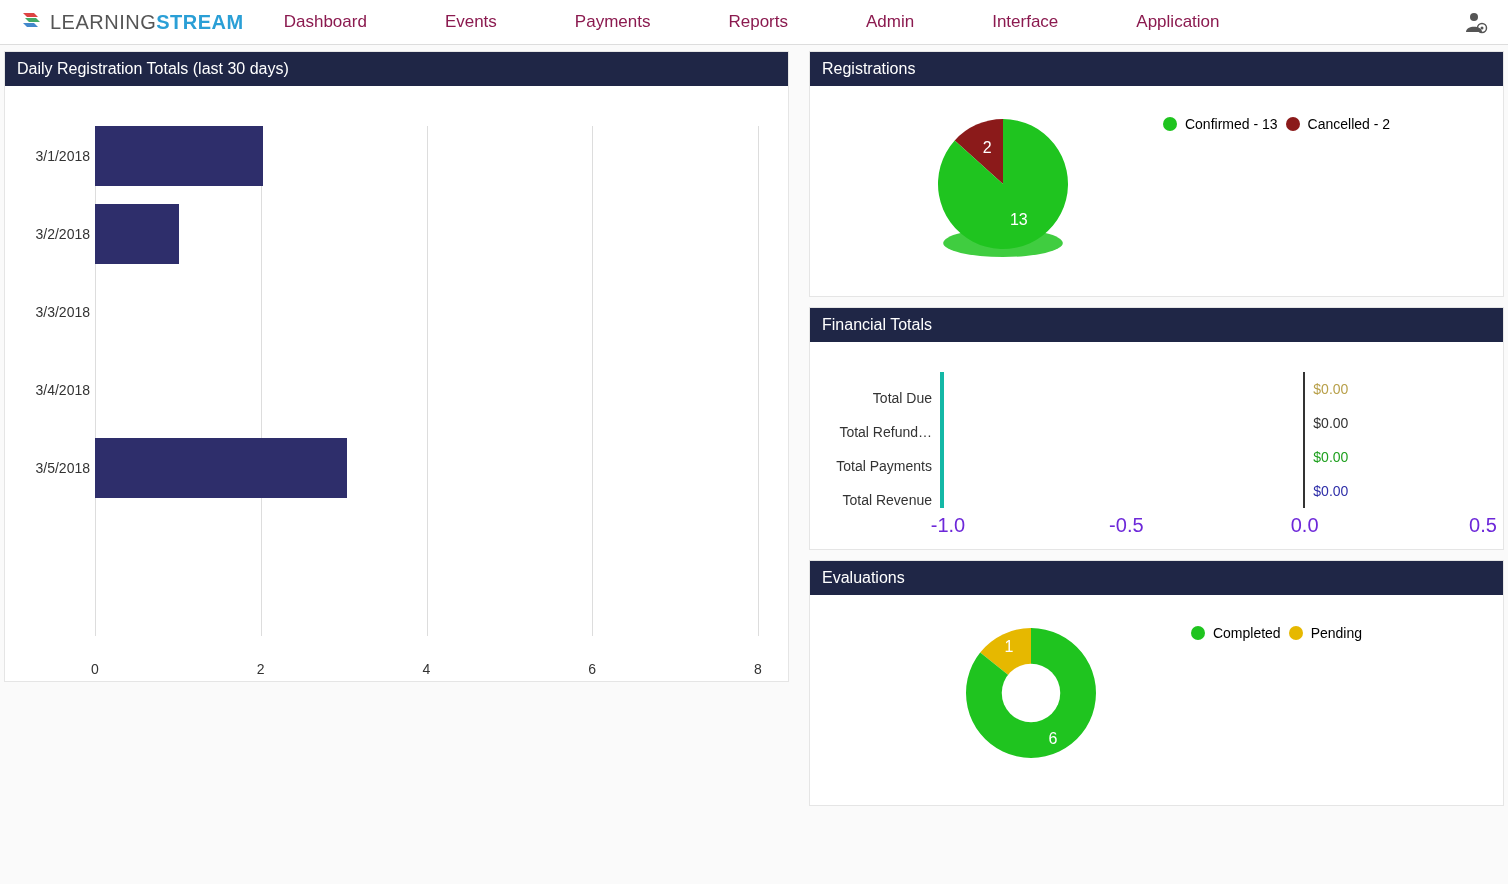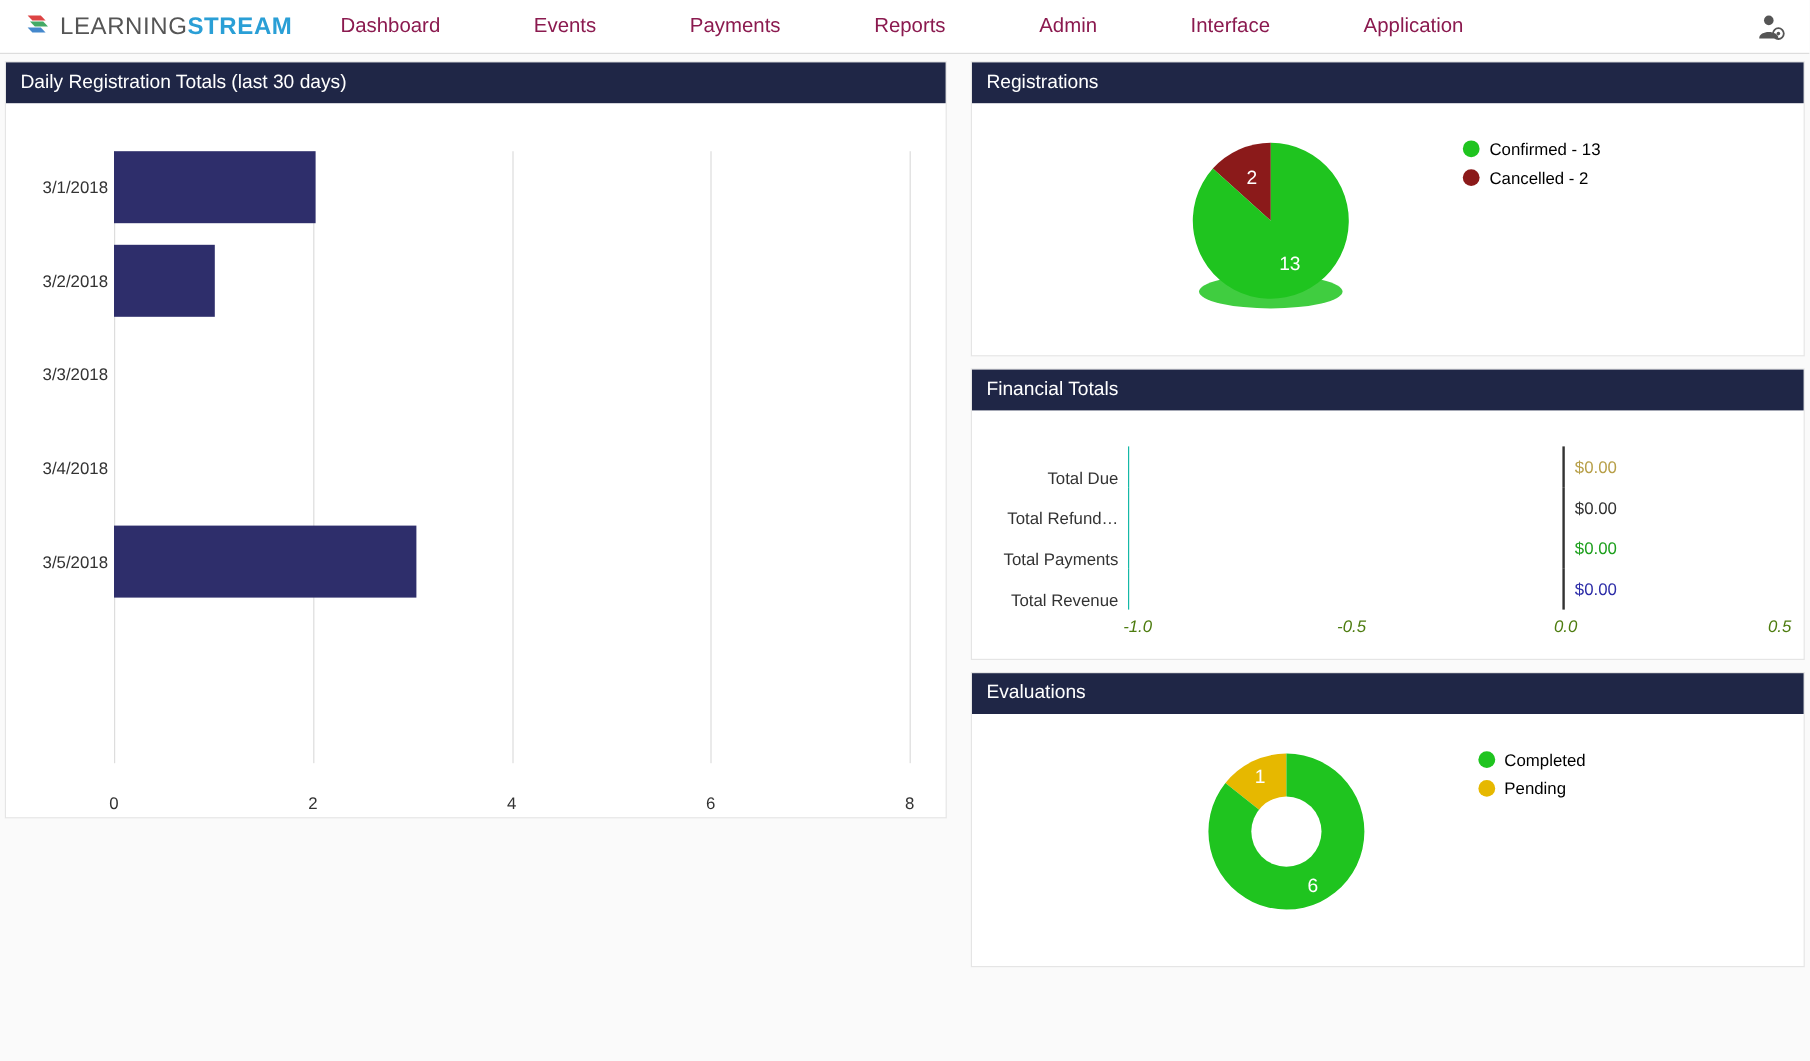--- a/index.html
+++ b/index.html
@@ -23,31 +23,31 @@
 .bar-chart { height: 560px; position: relative; padding: 20px 10px 30px 80px; }
 .bar-grid { position: absolute; left: 80px; right: 20px; top: 20px; bottom: 30px; }
 .bar-grid .vline { position: absolute; top: 0; bottom: 0; width: 1px; background: #ddd; }
 .bar-row { display: flex; align-items: center; margin-bottom: 18px; height: 60px; position: relative; }
 .bar-label { position: absolute; left: -70px; width: 65px; text-align: right; font-size: 14px; color: #333; }
 .bar { height: 60px; background: #2e2e6b; }
 .bar-xaxis { display: flex; justify-content: space-between; position: absolute; left: 80px; right: 20px; bottom: 5px; font-size: 14px; color: #333; }
 .bar-xaxis span { transform: translateX(-50%); position: absolute; }
 
 .pie-wrap { display: flex; align-items: flex-start; justify-content: center; gap: 80px; padding: 20px 30px; }
-.legend { display: flex; flex-direction: column; gap: 8px; margin-top: 10px; }
+.legend { display: flex; flex-direction: row; gap: 8px; margin-top: 10px; }
 .legend-item { display: flex; align-items: center; gap: 8px; font-size: 14px; }
 .legend-dot { width: 14px; height: 14px; border-radius: 50%; }
 
 .fin-body { padding: 30px 20px 15px 20px; }
 .fin-row { display: flex; align-items: flex-end; height: 34px; }
 .fin-label { width: 110px; text-align: right; font-size: 14px; color: #333; padding-right: 8px; white-space: nowrap; overflow: hidden; text-overflow: ellipsis; }
-.fin-bar-area { flex: 1; position: relative; height: 34px; border-left: 1px solid #14b8a6; }
+.fin-bar-area { flex: 1; position: relative; height: 34px; border-left: 4px solid #14b8a6; }
 .fin-zero-line { position: absolute; left: 50%; top: 0; bottom: 0; width: 2px; background: #333; }
 .fin-value { position: absolute; left: 50%; margin-left: 10px; top: 50%; transform: translateY(-50%); font-size: 14px; }
-.fin-xaxis { display: flex; position: relative; margin-left: 118px; height: 20px; font-size: 14px; color: #4d7c0f; margin-top: 6px; font-style: italic; }
+.fin-xaxis { display: flex; position: relative; margin-left: 118px; height: 20px; font-size: 20px; color: #6d28d9; margin-top: 6px; }
 .fin-xaxis span { position: absolute; transform: translateX(-50%); }
 svg text { font-family: Arial, sans-serif; }
 </style>
 </head>
 <body>
 
 <div class="header">
   <div class="logo">
     <svg class="logo-icon" viewBox="0 0 24 24">
       <path d="M3 3 L14 3 L18 7 L7 7 Z" fill="#d44"></path>

